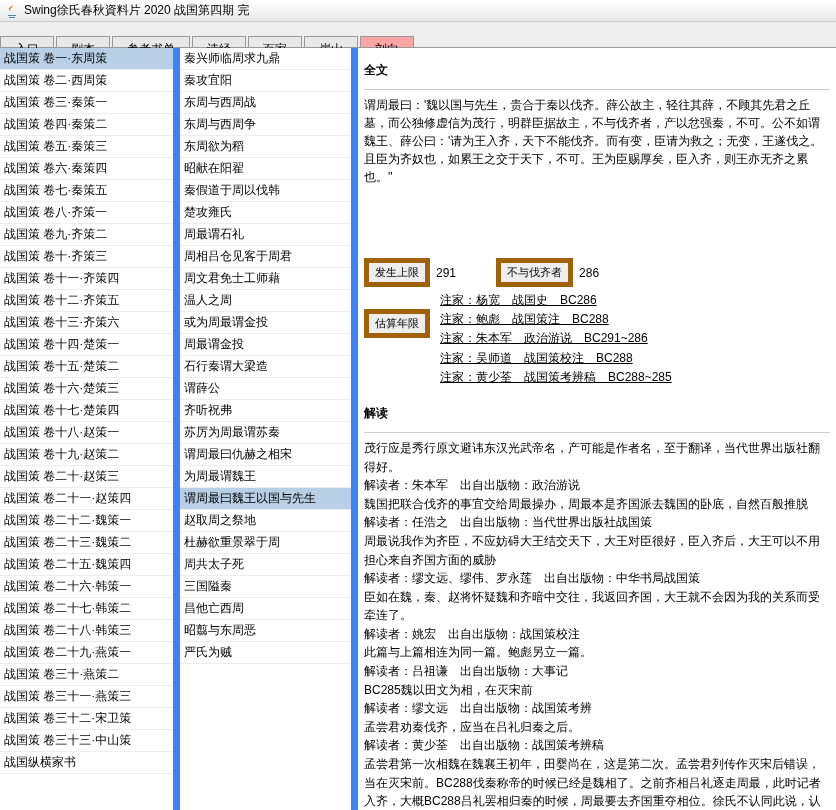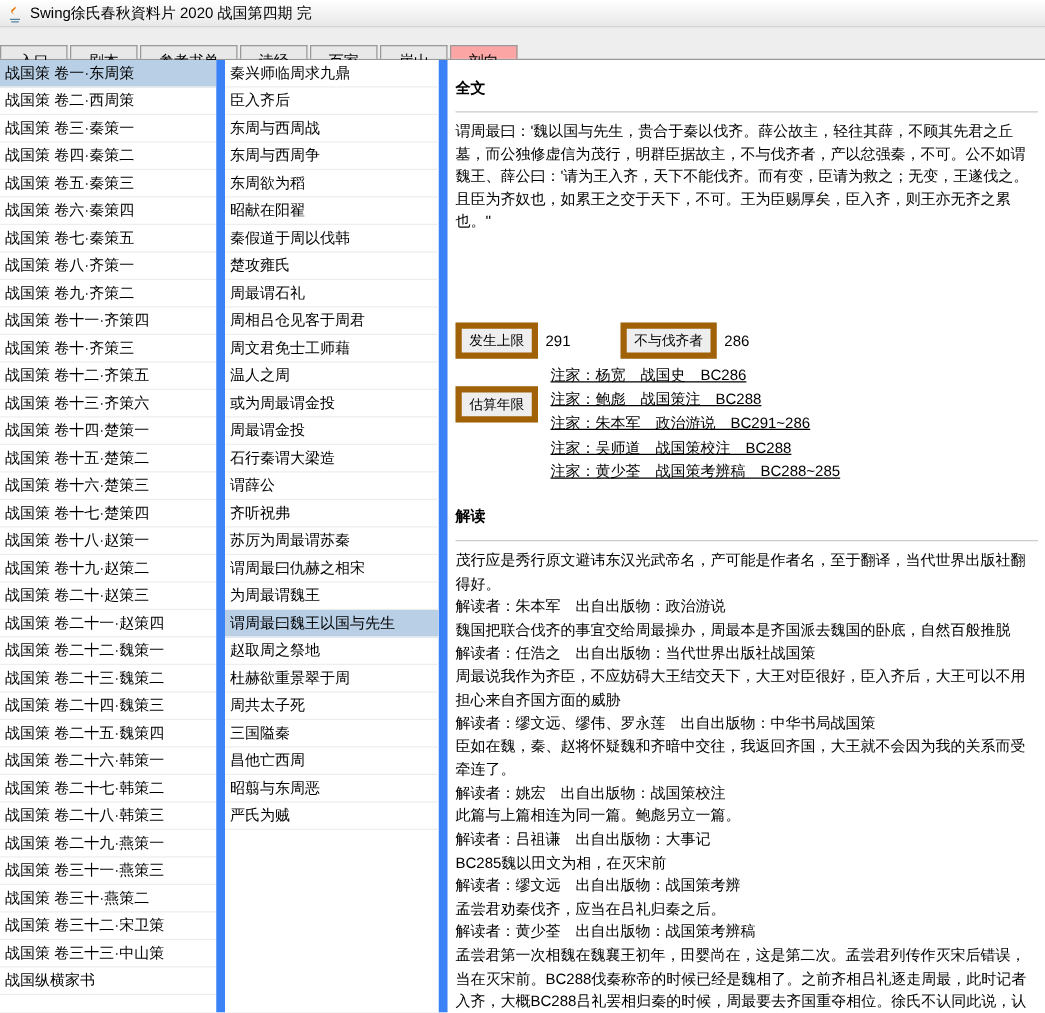--- a/index.html
+++ b/index.html
@@ -52,49 +52,48 @@
   <div class="col col1" id="col1">
       <div class="li sel">战国策 卷一·东周策</div>
       <div class="li">战国策 卷二·西周策</div>
       <div class="li">战国策 卷三·秦策一</div>
       <div class="li">战国策 卷四·秦策二</div>
       <div class="li">战国策 卷五·秦策三</div>
       <div class="li">战国策 卷六·秦策四</div>
       <div class="li">战国策 卷七·秦策五</div>
       <div class="li">战国策 卷八·齐策一</div>
       <div class="li">战国策 卷九·齐策二</div>
+      <div class="li">战国策 卷十·齐策三</div>
       <div class="li">战国策 卷十一·齐策四</div>
-      <div class="li">战国策 卷十·齐策三</div>
       <div class="li">战国策 卷十二·齐策五</div>
       <div class="li">战国策 卷十三·齐策六</div>
       <div class="li">战国策 卷十四·楚策一</div>
       <div class="li">战国策 卷十五·楚策二</div>
       <div class="li">战国策 卷十六·楚策三</div>
       <div class="li">战国策 卷十七·楚策四</div>
       <div class="li">战国策 卷十八·赵策一</div>
       <div class="li">战国策 卷十九·赵策二</div>
       <div class="li">战国策 卷二十·赵策三</div>
       <div class="li">战国策 卷二十一·赵策四</div>
       <div class="li">战国策 卷二十二·魏策一</div>
       <div class="li">战国策 卷二十三·魏策二</div>
-      <div class="li">战国策 卷二十四·魏策三</div>
       <div class="li">战国策 卷二十五·魏策四</div>
       <div class="li">战国策 卷二十六·韩策一</div>
       <div class="li">战国策 卷二十七·韩策二</div>
       <div class="li">战国策 卷二十八·韩策三</div>
       <div class="li">战国策 卷二十九·燕策一</div>
+      <div class="li">战国策 卷三十·燕策二</div>
       <div class="li">战国策 卷三十一·燕策三</div>
-      <div class="li">战国策 卷三十·燕策二</div>
       <div class="li">战国策 卷三十二·宋卫策</div>
       <div class="li">战国策 卷三十三·中山策</div>
       <div class="li">战国纵横家书</div>
     </div>
   <div class="col col2" id="col2">
       <div class="li">秦兴师临周求九鼎</div>
-      <div class="li">臣入齐后</div>
+      <div class="li">秦攻宜阳</div>
       <div class="li">东周与西周战</div>
       <div class="li">东周与西周争</div>
       <div class="li">东周欲为稻</div>
       <div class="li">昭献在阳翟</div>
       <div class="li">秦假道于周以伐韩</div>
       <div class="li">楚攻雍氏</div>
       <div class="li">周最谓石礼</div>
       <div class="li">周相吕仓见客于周君</div>
       <div class="li">周文君免士工师藉</div>
       <div class="li">温人之周</div>

